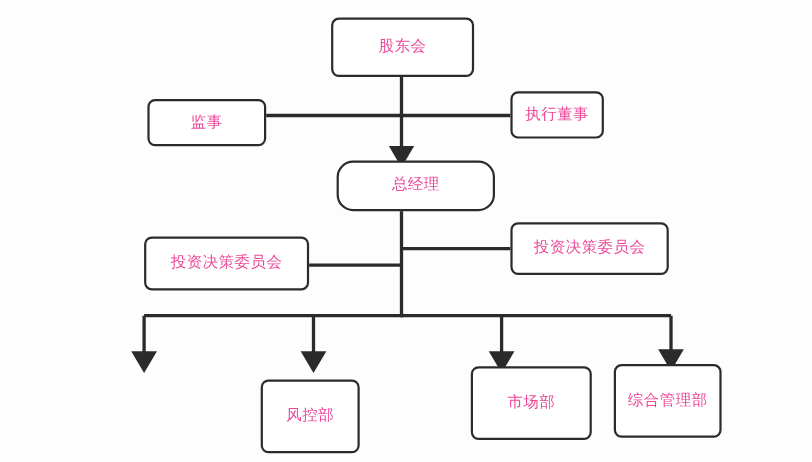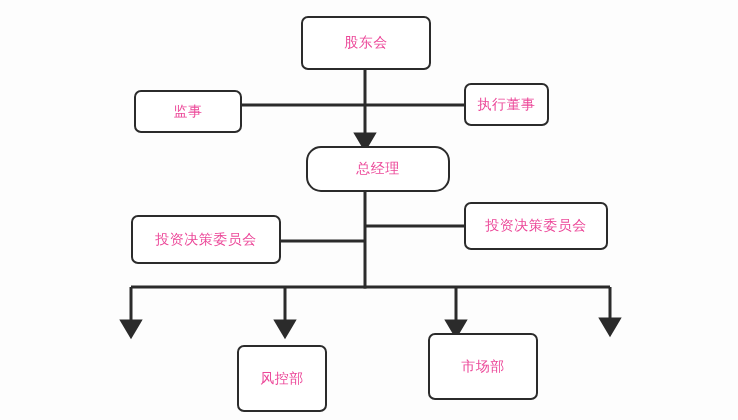--- a/index.html
+++ b/index.html
@@ -121,14 +121,17 @@
 
 
   <div class="node" id="node-dept-risk">
     <span class="node-label">风控部</span>
   </div>
 
   <div class="node" id="node-dept-market">
     <span class="node-label">市场部</span>
   </div>
 
+  <div class="node" id="node-dept-admin">
+    <span class="node-label">综合管理部</span>
+  </div>
 
 </div>
 
 </body></html>

